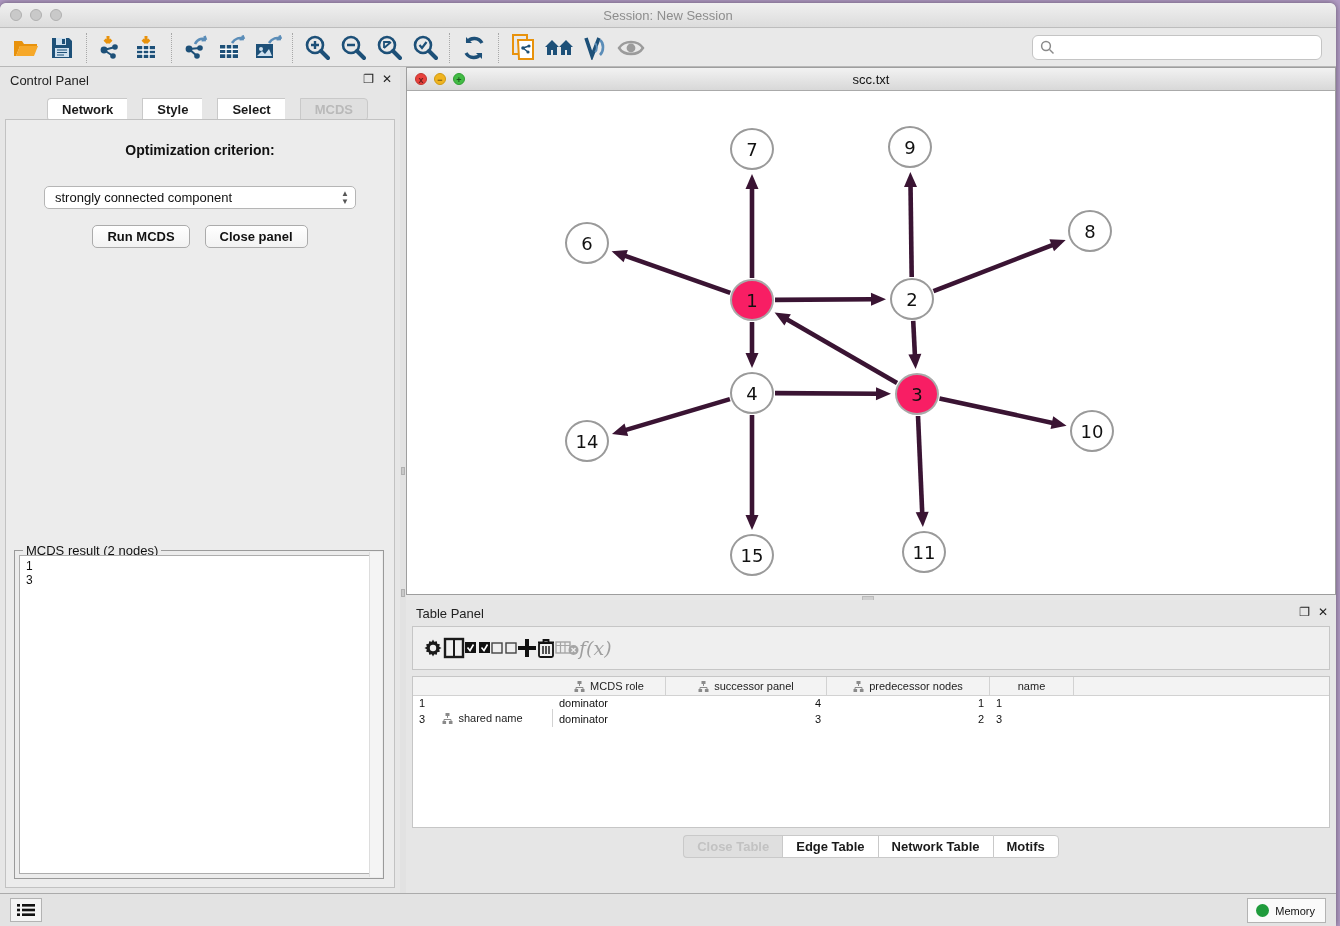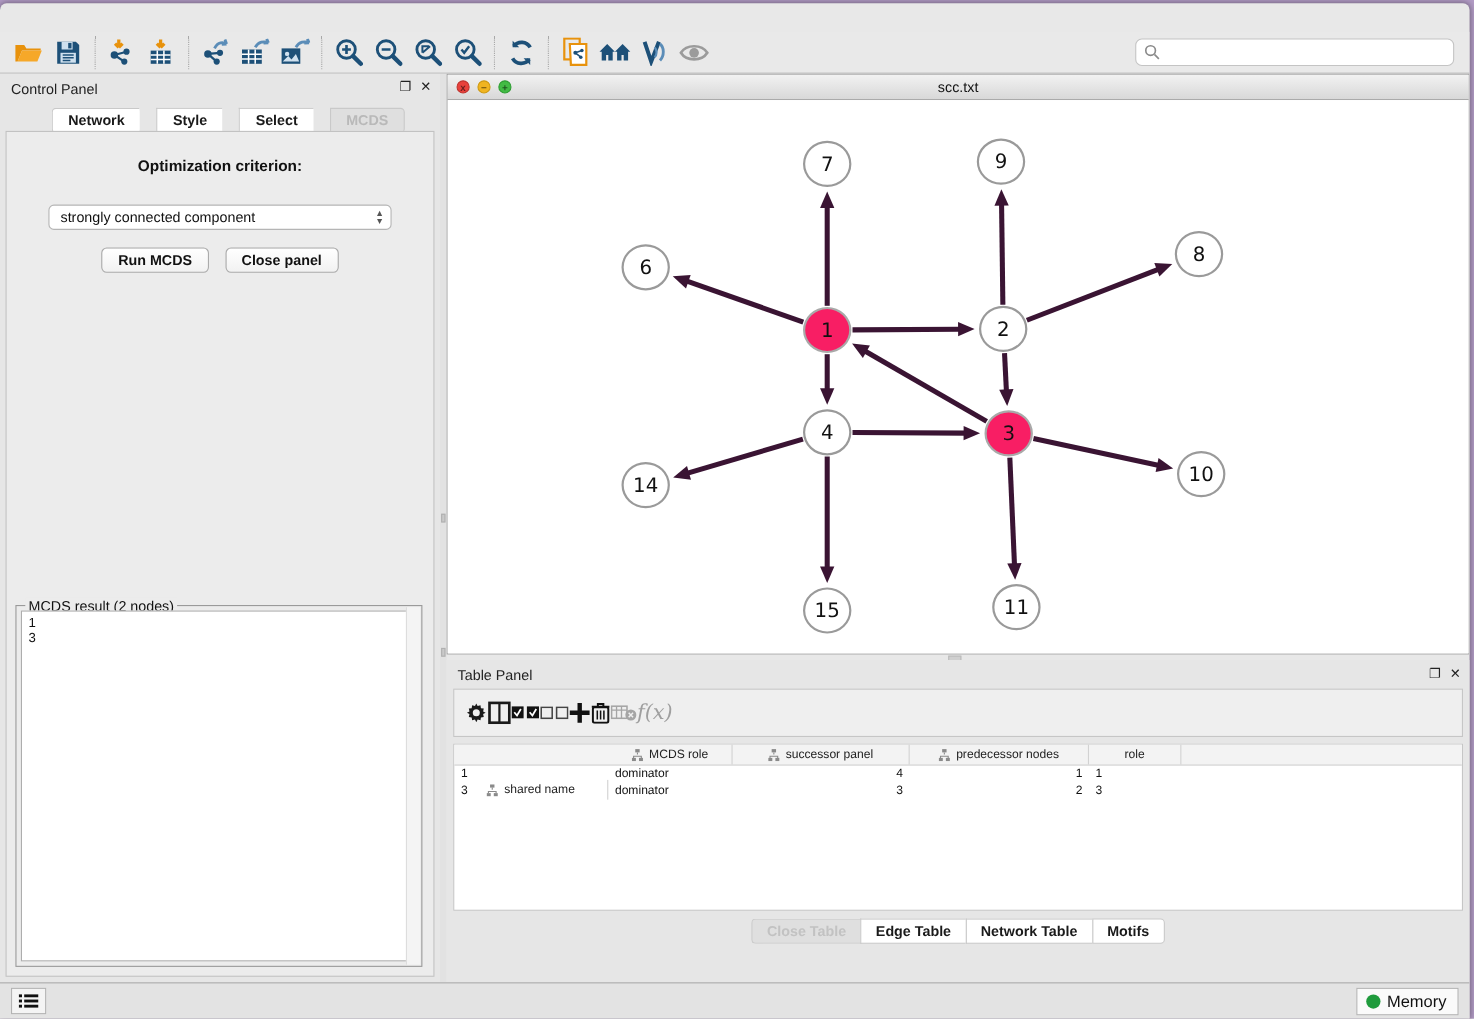--- a/index.html
+++ b/index.html
@@ -116,30 +116,38 @@
   .tp-tab.sel { background:#dfdfdf; color:#c2c2c2; }
 
   
   .statusbar { position:absolute; bottom:0; left:0; right:0; height:33px;
                background:#e3e3e3; border-top:1px solid #ababab; }
   .sb-left { position:absolute; left:10px; top:4px; width:32px; height:24px;
              background:#f4f4f4; border:1px solid #b3b3b3;
              display:flex; align-items:center; justify-content:center; }
   .mem-btn { position:absolute; right:10px; top:4px; height:25px; padding:0 10px 0 8px;
              background:#fafafa; border:1px solid #b3b3b3; display:flex;
-             align-items:center; gap:6px; font-size:15px; color:#111; }
+             align-items:center; gap:6px; font-size:11px; color:#111; }
   .mem-dot { width:13px; height:13px; border-radius:50%; background:#1f9b3c; }
 
   svg { display:block; }
 </style>
 </head>
 <body>
 
 <div class="window">
 
+  <div class="titlebar">
+    <div class="traffic">
+      <div class="dot"></div>
+      <div class="dot"></div>
+      <div class="dot"></div>
+    </div>
+    <div class="title">Session: New Session</div>
+  </div>
 
   <div class="toolbar" id="main-toolbar">
       <div class="tb-btn">
         <svg width="26" height="22" viewBox="0 0 26 22">
           <path d="M1 4h8l2 3h13v2H7L3 19H1z" fill="#e8920c"></path>
           <path d="M7 9h18l-4 10H3z" fill="#f6a829"></path>
         </svg>
       </div>
       <div class="tb-btn">
         <svg width="22" height="22" viewBox="0 0 22 22">
@@ -450,21 +458,21 @@
           <div class="gh-cell" style="width: 163px;">
             <svg width="11" height="11" viewBox="0 0 11 11">
               <rect x="3.5" y="0" width="4" height="3" fill="#8a8a8a"></rect>
               <path d="M5.5 3v2M2 8V6.5h7V8" stroke="#8a8a8a" stroke-width="1" fill="none"></path>
               <rect x="0.5" y="8" width="3.6" height="3" fill="#8a8a8a"></rect>
               <rect x="6.9" y="8" width="3.6" height="3" fill="#8a8a8a"></rect>
             </svg>
             <span>predecessor nodes</span>
           </div>
           <div class="gh-cell" style="width: 84px;">
-            <span>role</span>
+            <span>name</span>
           </div>
         </div>
       <div id="grid-body">
           <div class="grid-row">
             <div class="gr-cell" style="width: 140px; text-align: left;">1</div>
             <div class="gr-cell" style="width: 113px; text-align: left;">dominator</div>
             <div class="gr-cell" style="width: 161px; text-align: right;">4</div>
             <div class="gr-cell" style="width: 163px; text-align: right;">1</div>
             <div class="gr-cell" style="width: 84px; text-align: left;">1</div>
           </div>

